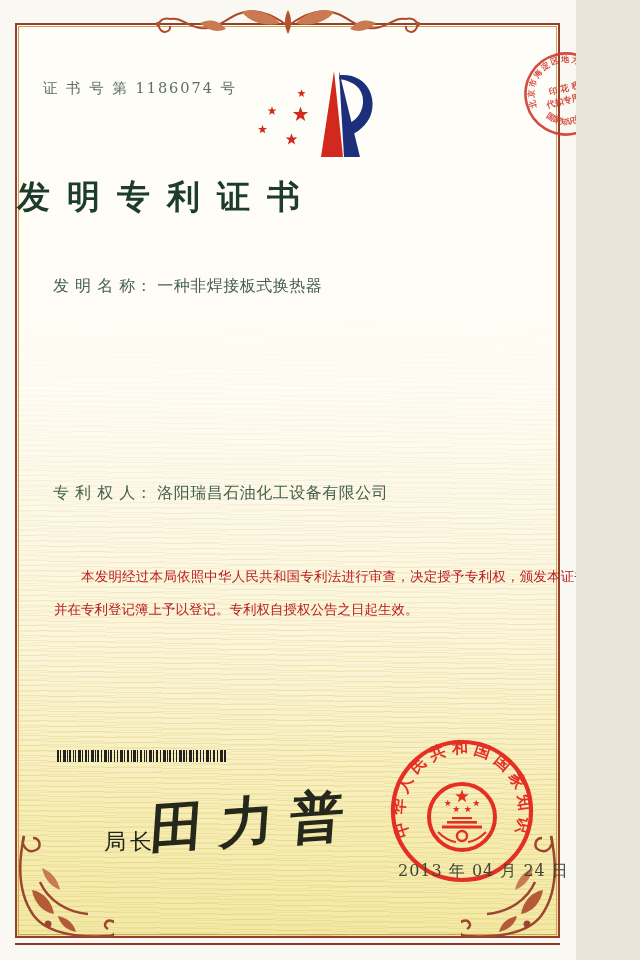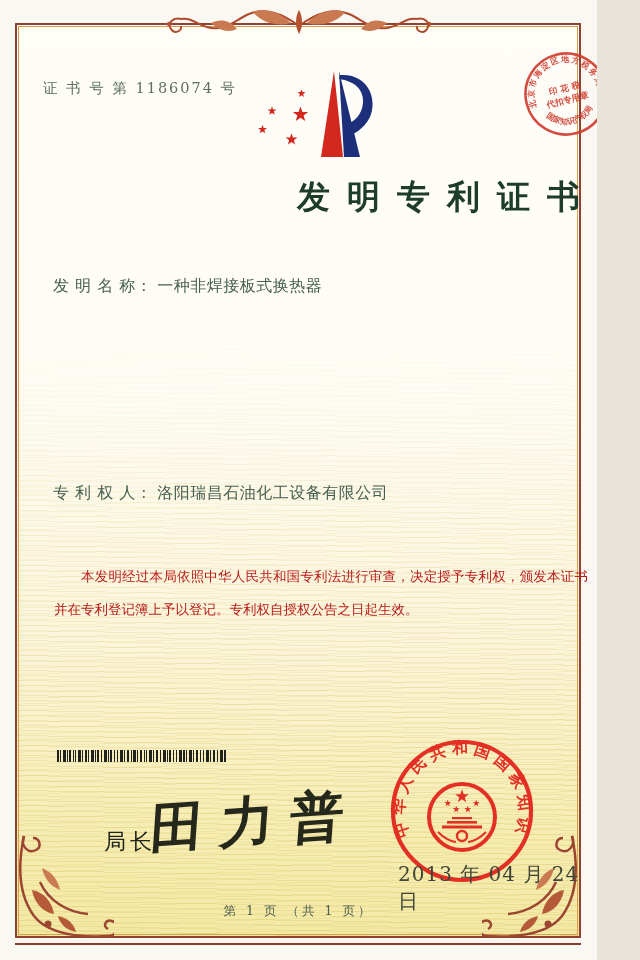--- a/index.html
+++ b/index.html
@@ -1,17 +1,17 @@
 <!DOCTYPE html>
 <html><head>
 <meta charset="utf-8">
 <style>
   html,body{margin:0;padding:0;}
   body{width:640px;height:960px;background:#e8e4da;font-family:"DejaVu Serif","Liberation Serif",serif;}
-  .page{position:relative;width:576px;height:960px;background:#faf8f2;overflow:hidden;padding-left:21px;}
+  .page{position:relative;width:576px;height:960px;background:#faf8f2;overflow:hidden;}
 
   
   .frame{position:absolute;left:15px;top:23px;right:16px;bottom:22px;
     border:2px solid #93402f;
     background:linear-gradient(180deg,#fffdf8 0%,#fefcf4 40%,#fbf5da 68%,#f6edb4 88%,#f3e9a6 100%);}
   .frame::before{content:"";position:absolute;inset:1px;border:1px solid #d3a04c;pointer-events:none;}
   .guilloche{position:absolute;inset:0;pointer-events:none;
     background:
       repeating-linear-gradient(1deg, rgba(214,180,70,.22) 0 1px, rgba(255,255,255,0) 1px 5px),
       repeating-linear-gradient(-1.5deg, rgba(214,180,70,.16) 0 1px, rgba(255,255,255,0) 1px 6px);
@@ -19,41 +19,41 @@
     mask-image:linear-gradient(180deg,transparent 0%,transparent 32%,rgba(0,0,0,.55) 55%,#000 80%);}
   .bottom-extra-line{position:absolute;left:15px;right:16px;bottom:15px;height:2px;background:#8e3b2c;}
 
   .ornament{position:absolute;pointer-events:none;}
   .orn-top{left:50%;top:2px;transform:translateX(-50%);}
   .orn-bl{left:14px;bottom:18px;}
   .orn-br{right:15px;bottom:18px;transform:scaleX(-1);}
 
   
   .cert-no{position:absolute;left:43px;top:79px;font-size:14.5px;letter-spacing:2px;color:#5c6f60;}
-  .title{position:absolute;left:0;right:0;top:175px;text-align:right;font-size:33px;font-weight:600;
+  .title{position:absolute;left:0;right:0;top:175px;text-align:left;font-size:33px;font-weight:600;
     letter-spacing:17px;text-indent:17px;color:#1d3c2b;}
 
   .field-row{position:absolute;left:53px;font-size:16px;color:#46604f;white-space:nowrap;}
   .field-label{display:inline-block;min-width:97px;letter-spacing:.5px;}
   .field-value{letter-spacing:.5px;}
 
   .body-text{position:absolute;left:54px;top:560px;width:534px;font-size:13.5px;line-height:33px;
     color:#b91c1c;text-align:justify;}
   .body-text p{margin:0;text-indent:2em;}
 
   .barcode{position:absolute;left:57px;top:750px;width:170px;height:12px;}
 
   .sig-title{position:absolute;left:104px;top:827px;font-size:22px;letter-spacing:4px;color:#20261f;
     font-family:"DejaVu Sans","Liberation Sans",sans-serif;}
   .sig-name{position:absolute;left:150px;top:786px;font-size:54px;font-weight:bold;color:#14180f;
     letter-spacing:16px;transform:rotate(-4deg) skewX(-8deg);
     font-family:"DejaVu Sans","Liberation Sans",sans-serif;opacity:.92;}
 
   .seal{position:absolute;left:386px;top:733px;width:152px;height:152px;opacity:.95;}
-  .seal-date{position:absolute;left:398px;top:861px;font-size:20px;letter-spacing:1px;color:#3f4437;z-index:5;}
+  .seal-date{position:absolute;left:398px;top:861px;font-size:16px;letter-spacing:1px;color:#3f4437;z-index:5;}
 
   .stamp{position:absolute;left:518px;top:46px;width:96px;height:96px;transform:rotate(-14deg);opacity:.9;}
 
   .logo{position:absolute;left:250px;top:64px;width:130px;height:102px;}
 
   .footer{position:absolute;left:0;right:0;top:903px;text-align:center;font-size:12.5px;
     letter-spacing:3px;color:#4c5c50;}
 </style>
 </head>
 <body>
@@ -252,15 +252,14 @@
         <rect x="61" y="88" width="30" height="2.6"></rect>
         <rect x="56" y="92.5" width="40" height="3"></rect>
       </g>
       <circle cx="76" cy="103" r="5" fill="none" stroke="#e3261d" stroke-width="2.4"></circle>
       <path d="M52,99 Q61,108 70,109" fill="none" stroke="#e3261d" stroke-width="2"></path>
       <path d="M100,99 Q91,108 82,109" fill="none" stroke="#e3261d" stroke-width="2"></path>
     </g>
   </svg>
   <div class="seal-date">2013 年 04 月 24 日</div>
 
-  <div class="footer">第 1 页 （共 1 页）</div>
 
 </div>
 
 </body></html>

